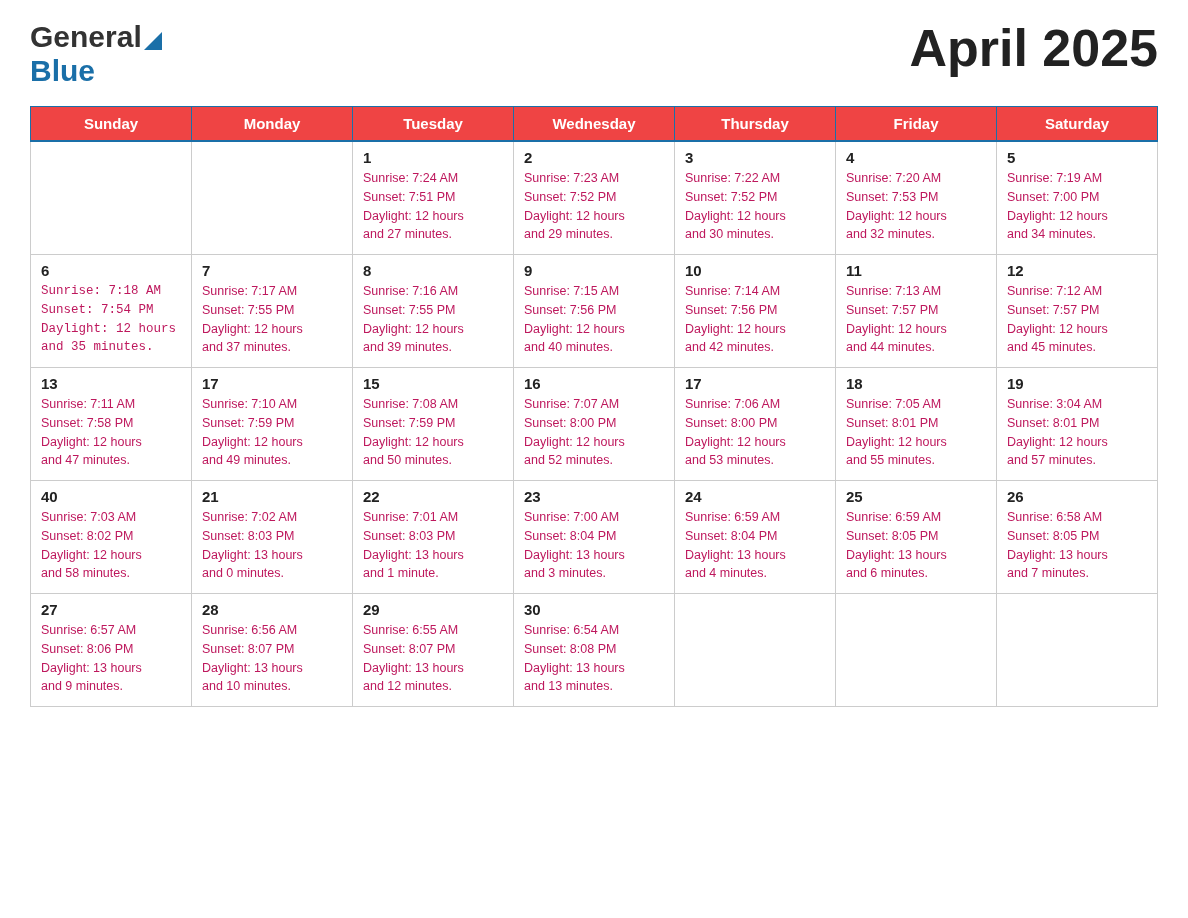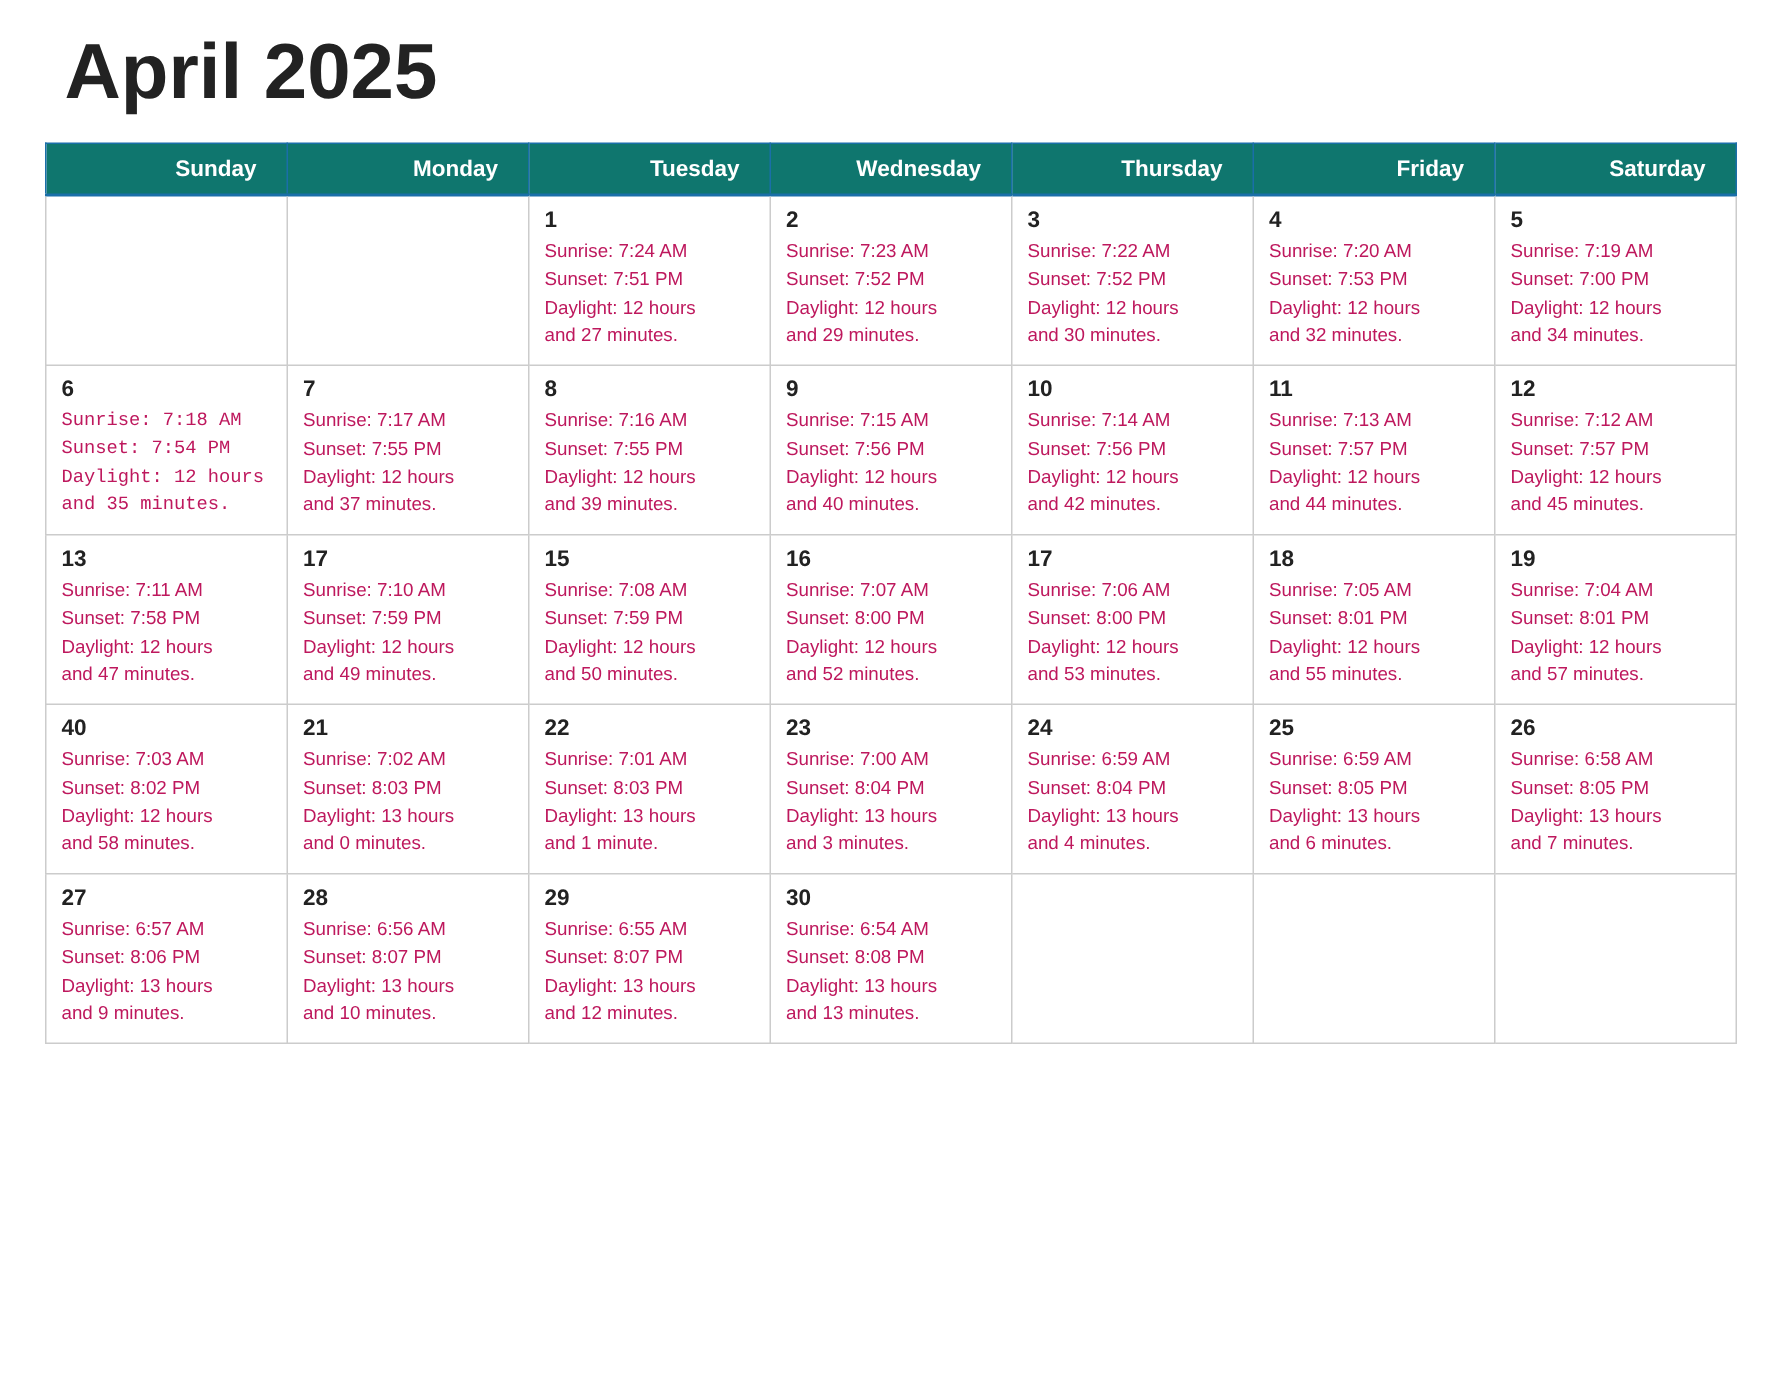--- a/index.html
+++ b/index.html
@@ -31,26 +31,26 @@
       font-size: 22px;
       color: #444;
       margin-top: 4px;
     }
     table {
       width: 100%;
       border-collapse: collapse;
       table-layout: fixed;
     }
     thead tr th {
-      background-color: #0f766e;
+      background-color: #ef4444;
       color: #fff;
       font-size: 15px;
       font-weight: bold;
-      padding: 8px 20px;
-      text-align: right;
+      padding: 8px 10px;
+      text-align: center;
       border: 1px solid #1a6fa8;
     }
     tbody tr td {
       border: 1px solid #ccc;
       vertical-align: top;
       padding: 7px 10px 10px 10px;
       font-size: 13px;
       color: #222;
       min-height: 90px;
       height: 110px;
@@ -101,20 +101,29 @@
       font-size: 30px;
       font-weight: bold;
       color: #1a6fa8;
       margin-top: 0;
     }
   </style>
 </head>
 <body>
 
 <div class="header">
+  <div class="logo-wrapper">
+    <div class="logo-line1">
+      <span class="logo-text-general">General</span>
+      <span class="logo-triangle"></span>
+    </div>
+    <div>
+      <span class="logo-text-blue">Blue</span>
+    </div>
+  </div>
   <div class="title-block">
     <div class="title-month">April 2025</div>
   </div>
 </div>
 
 <table>
   <thead>
     <tr>
       <th>Sunday</th>
       <th>Monday</th>
@@ -254,21 +263,21 @@
         </td>
         <td>
           <span class="day-number">18</span>
           <div class="day-info" style="white-space: pre-line;">Sunrise: 7:05 AM
 Sunset: 8:01 PM
 Daylight: 12 hours
 and 55 minutes.</div>
         </td>
         <td>
           <span class="day-number">19</span>
-          <div class="day-info" style="white-space: pre-line;">Sunrise: 7:04 AM
+          <div class="day-info" style="white-space: pre-line;">Sunrise: 3:04 AM
 Sunset: 8:01 PM
 Daylight: 12 hours
 and 57 minutes.</div>
         </td>
       </tr>
       <tr>
         <td>
           <span class="day-number">40</span>
           <div class="day-info" style="white-space: pre-line;">Sunrise: 7:03 AM
 Sunset: 8:02 PM

